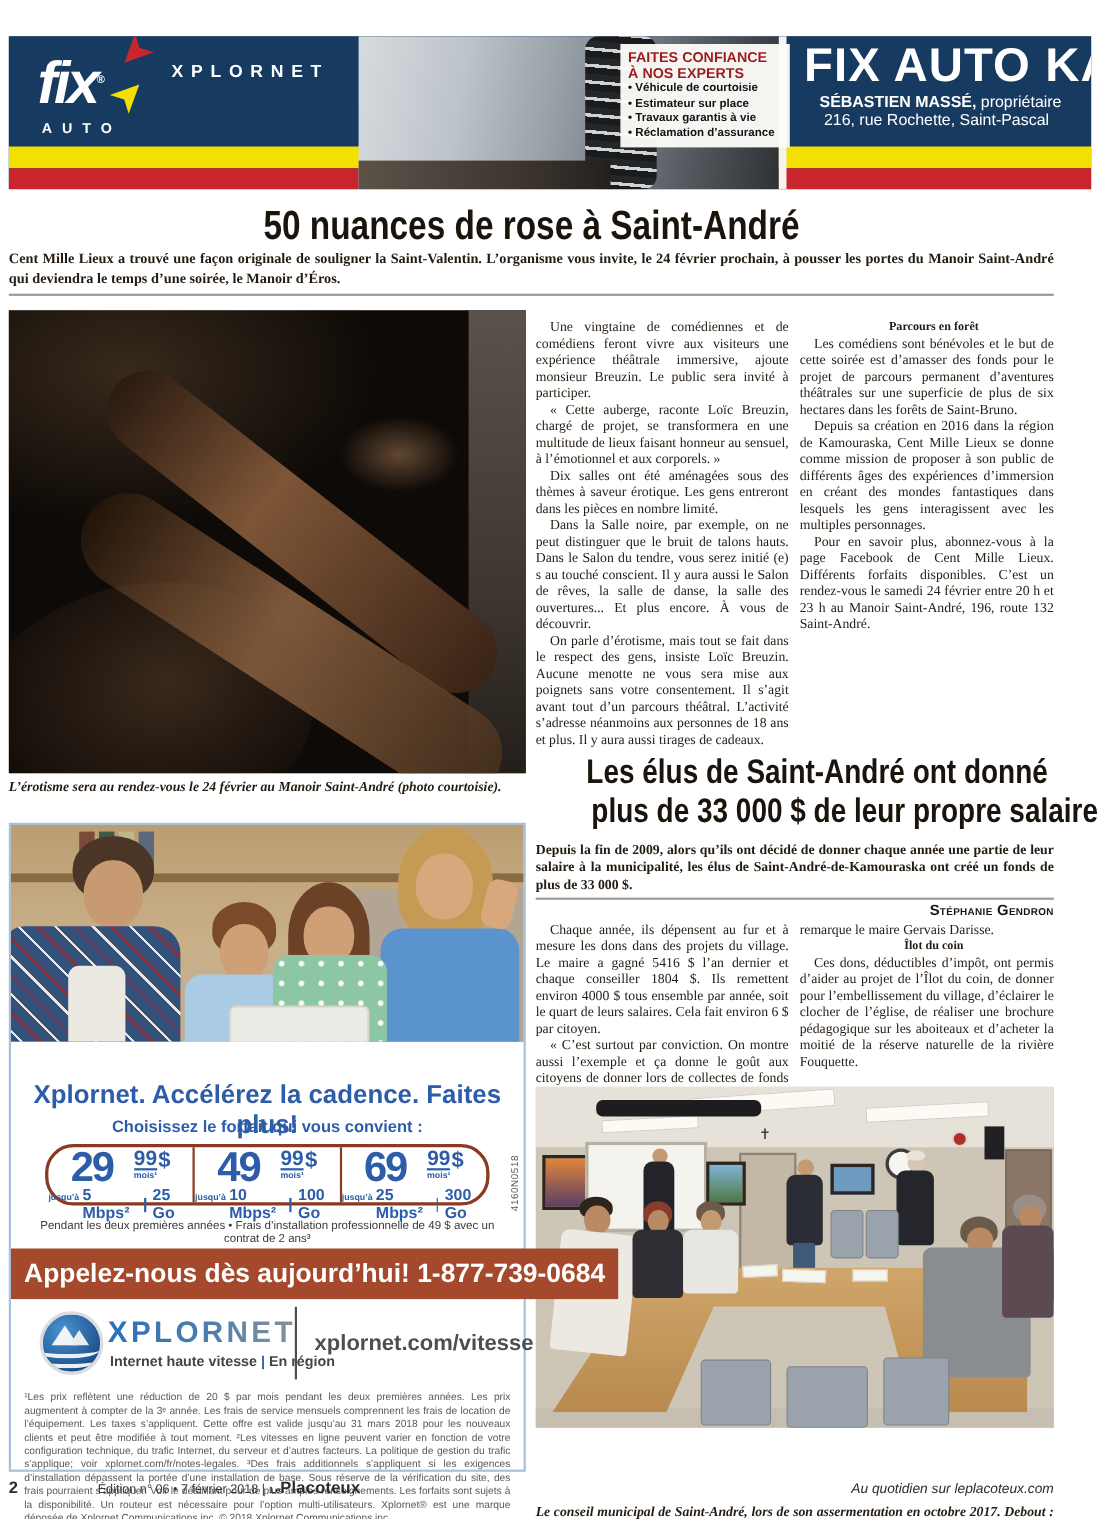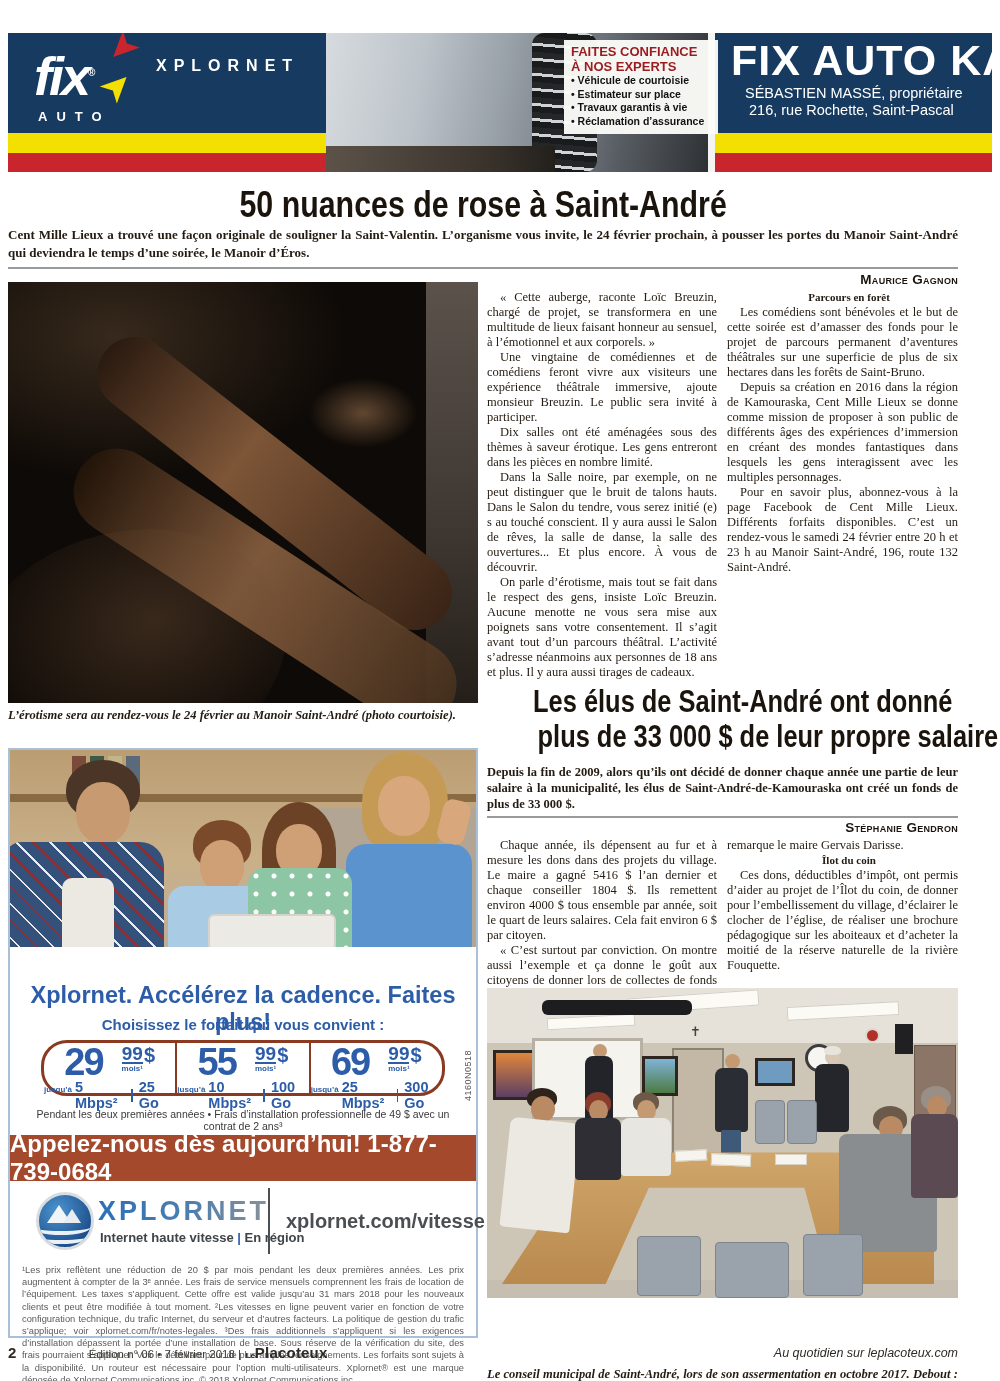--- a/index.html
+++ b/index.html
@@ -14,21 +14,21 @@
   .fa-photo{position:absolute;left:318px;top:0;width:382px;height:139px;z-index:3;
     background:linear-gradient(100deg,#d7dbdf 0%,#bcc3c9 25%,#9aa2aa 45%,#7e858d 60%,#565b61 78%,#2e3134 100%);}
   .fa-tire{position:absolute;left:54%;top:0;width:17%;height:100%;border-radius:12px;
     background:repeating-linear-gradient(5deg,#1a1b1d 0 6px,#cfd3d6 6px 9px,#242628 9px 15px);}
   .fa-sill{position:absolute;left:0;bottom:0;width:60%;height:26px;background:linear-gradient(90deg,#5c5248 0%,#3a332c 70%,#23201c 100%);}
   .fa-gap{position:absolute;left:700px;top:0;width:7px;height:139px;background:#f4f4f2;z-index:4;}
   .fa-right{position:absolute;left:707px;top:0;width:277px;height:100px;background:#173a60;z-index:2;overflow:hidden;
             font-family:"Liberation Sans",sans-serif;color:#fff;}
   .fa-shop{margin:4px 0 0 16px;font-weight:bold;font-size:43px;line-height:46px;white-space:nowrap;letter-spacing:1px;}
   .fa-owner{margin:2px 0 0 30px;font-size:14.5px;white-space:nowrap;}
-  .fa-owner b{font-weight:normal;}
+  .fa-owner b{font-weight:bold;}
   .fa-address{margin:1px 0 0 34px;font-size:14.5px;white-space:nowrap;}
   .fa-collision{position:absolute;left:148px;top:24px;font-family:"Liberation Sans",sans-serif;
     font-weight:bold;font-size:16px;letter-spacing:7px;color:#fff;}
   .fix-word{position:absolute;left:26px;top:12px;font-family:"Liberation Sans",sans-serif;
     font-style:italic;font-weight:bold;font-size:54px;color:#fff;letter-spacing:-3px;z-index:2;}
   .fix-reg{font-size:10px;font-style:normal;vertical-align:super;letter-spacing:0;}
   .fa-auto{position:absolute;left:30px;top:76px;font-family:"Liberation Sans",sans-serif;
     font-weight:bold;font-size:13px;letter-spacing:9px;color:#fff;z-index:2;}
   .arrow{position:absolute;font-size:38px;line-height:38px;font-family:"DejaVu Sans",sans-serif;}
   .arrow-red{left:100px;top:-4px;color:#c9252c;transform:rotate(135deg);}
@@ -136,21 +136,21 @@
   .per{font-size:8px;line-height:9px;font-weight:bold;}
   .cur{font-weight:bold;font-size:20px;line-height:20px;margin-left:1px;}
   .spec{display:flex;align-items:baseline;color:#2d5da8;margin-top:0px;}
   .prefix{font-size:8px;font-weight:bold;margin-right:3px;}
   .speed{font-size:14.5px;font-weight:bold;}
   .spec-div{width:2px;height:13px;background:#2d5da8;margin:0 6px;align-self:center;}
   .go{font-size:14.5px;font-weight:bold;}
   .xad-note{position:absolute;left:10px;top:358px;width:446px;text-align:center;color:#3a3a3a;font-size:10.5px;}
   .xad-code{position:absolute;right:3px;top:300px;font-size:9px;color:#555;
     writing-mode:vertical-rl;transform:rotate(180deg);letter-spacing:.5px;}
-  .xad-call{position:absolute;left:0;top:385px;width:466px;height:46px;background:#a5492c;color:#fff;
+  .xad-call{position:absolute;left:0;top:385px;width:552px;height:46px;background:#a5492c;color:#fff;
     display:flex;align-items:center;justify-content:center;font-weight:bold;font-size:24px;}
   .xad-logo-row{position:absolute;left:0;top:438px;width:466px;height:70px;}
   .x-globe{position:absolute;left:26px;top:4px;width:52px;height:52px;border-radius:50%;
     background:radial-gradient(circle at 35% 30%,#4b94d0,#1d4f8a 75%);border:3px solid #d9dde2;overflow:hidden;}
   .x-mountain{position:absolute;left:8px;top:10px;width:0;height:0;
     border-left:12px solid transparent;border-right:12px solid transparent;border-bottom:18px solid #f2f5f8;}
   .x-mountain2{position:absolute;left:24px;top:14px;width:0;height:0;
     border-left:9px solid transparent;border-right:9px solid transparent;border-bottom:14px solid #e8edf2;}
   .x-wave{position:absolute;left:-8px;width:60px;height:12px;border-radius:50%;border-bottom:4px solid #eaf0f5;}
   .x-word{position:absolute;left:88px;top:8px;font-weight:bold;font-size:27px;letter-spacing:3px;
@@ -205,35 +205,34 @@
       <div class="fa-owner"><b>SÉBASTIEN MASSÉ,</b><span> propriétaire</span></div>
       <div class="fa-address">216, rue Rochette, Saint-Pascal</div>
     </div>
   </div>
 
   <div class="headline-wrap" style="left:8px;top:186px;width:950px;">
     <span class="headline h1-size">50 nuances de rose à Saint-André</span>
   </div>
   <div class="lede" style="left:8px;top:226px;width:950px;">Cent Mille Lieux a trouvé une façon originale de souligner la Saint-Valentin. L’organisme vous invite, le 24 février prochain, à pousser les portes du Manoir Saint-André qui deviendra le temps d’une soirée, le Manoir d’Éros.</div>
   <div class="rule" style="left:8px;top:267px;width:950px;"></div>
-  <div class="byline" style="left:8px;top:272px;width:950px;">Maurice Gagnon</div>
 
   <div class="photo1">
     <div class="p1-glow"></div>
     <div class="p1-wall"></div>
     <div class="p1-leg1"></div>
     <div class="p1-leg2"></div>
     <div class="p1-knee"></div>
     <div class="p1-body"></div>
   </div>
   <div class="caption" style="left:8px;top:708px;width:470px;">L’érotisme sera au rendez-vous le 24 février au Manoir Saint-André (photo courtoisie).</div>
 
   <div class="col" style="left:487px;top:290px;width:230px;">
+    <p>Une vingtaine de comédiennes et de comédiens feront vivre aux visiteurs une expérience théâtrale immersive, ajoute monsieur Breuzin. Le public sera invité à participer.</p>
     <p>« Cette auberge, raconte Loïc Breuzin, chargé de projet, se transformera en une multitude de lieux faisant honneur au sensuel, à l’émotionnel et aux corporels. »</p>
-    <p>Une vingtaine de comédiennes et de comédiens feront vivre aux visiteurs une expérience théâtrale immersive, ajoute monsieur Breuzin. Le public sera invité à participer.</p>
     <p>Dix salles ont été aménagées sous des thèmes à saveur érotique. Les gens entreront dans les pièces en nombre limité.</p>
     <p>Dans la Salle noire, par exemple, on ne peut distinguer que le bruit de talons hauts. Dans le Salon du tendre, vous serez initié (e) s au touché conscient. Il y aura aussi le Salon de rêves, la salle de danse, la salle des ouvertures... Et plus encore. À vous de découvrir.</p>
     <p>On parle d’érotisme, mais tout se fait dans le respect des gens, insiste Loïc Breuzin. Aucune menotte ne vous sera mise aux poignets sans votre consentement. Il s’agit avant tout d’un parcours théâtral. L’activité s’adresse néanmoins aux personnes de 18 ans et plus. Il y aura aussi tirages de cadeaux.</p>
   </div>
   <div class="col" style="left:727px;top:290px;width:231px;">
     <p class="subhead">Parcours en forêt</p>
     <p>Les comédiens sont bénévoles et le but de cette soirée est d’amasser des fonds pour le projet de parcours permanent d’aventures théâtrales sur une superficie de plus de six hectares dans les forêts de Saint-Bruno.</p>
     <p>Depuis sa création en 2016 dans la région de Kamouraska, Cent Mille Lieux se donne comme mission de proposer à son public de différents âges des expériences d’immersion en créant des mondes fantastiques dans lesquels les gens interagissent avec les multiples personnages.</p>
     <p>Pour en savoir plus, abonnez-vous à la page Facebook de Cent Mille Lieux. Différents forfaits disponibles. C’est un rendez-vous le samedi 24 février entre 20 h et 23 h au Manoir Saint-André, 196, route 132 Saint-André.</p>
   </div>
@@ -371,21 +370,21 @@
         </div>
         <div class="spec">
           <span class="prefix">jusqu’à</span>
           <span class="speed">5 Mbps²</span>
           <span class="spec-div"></span>
           <span class="go">25 Go</span>
         </div>
       </div>
       <div class="plan">
         <div class="price">
-          <span class="dollars">55</span>
+          <span class="dollars">49</span>
           <span class="cent-stack">
             <span class="cents">99</span>
             <span class="per">mois¹</span>
           </span>
           <span class="cur">$</span>
         </div>
         <div class="spec">
           <span class="prefix">jusqu’à</span>
           <span class="speed">10 Mbps²</span>
           <span class="spec-div"></span>

